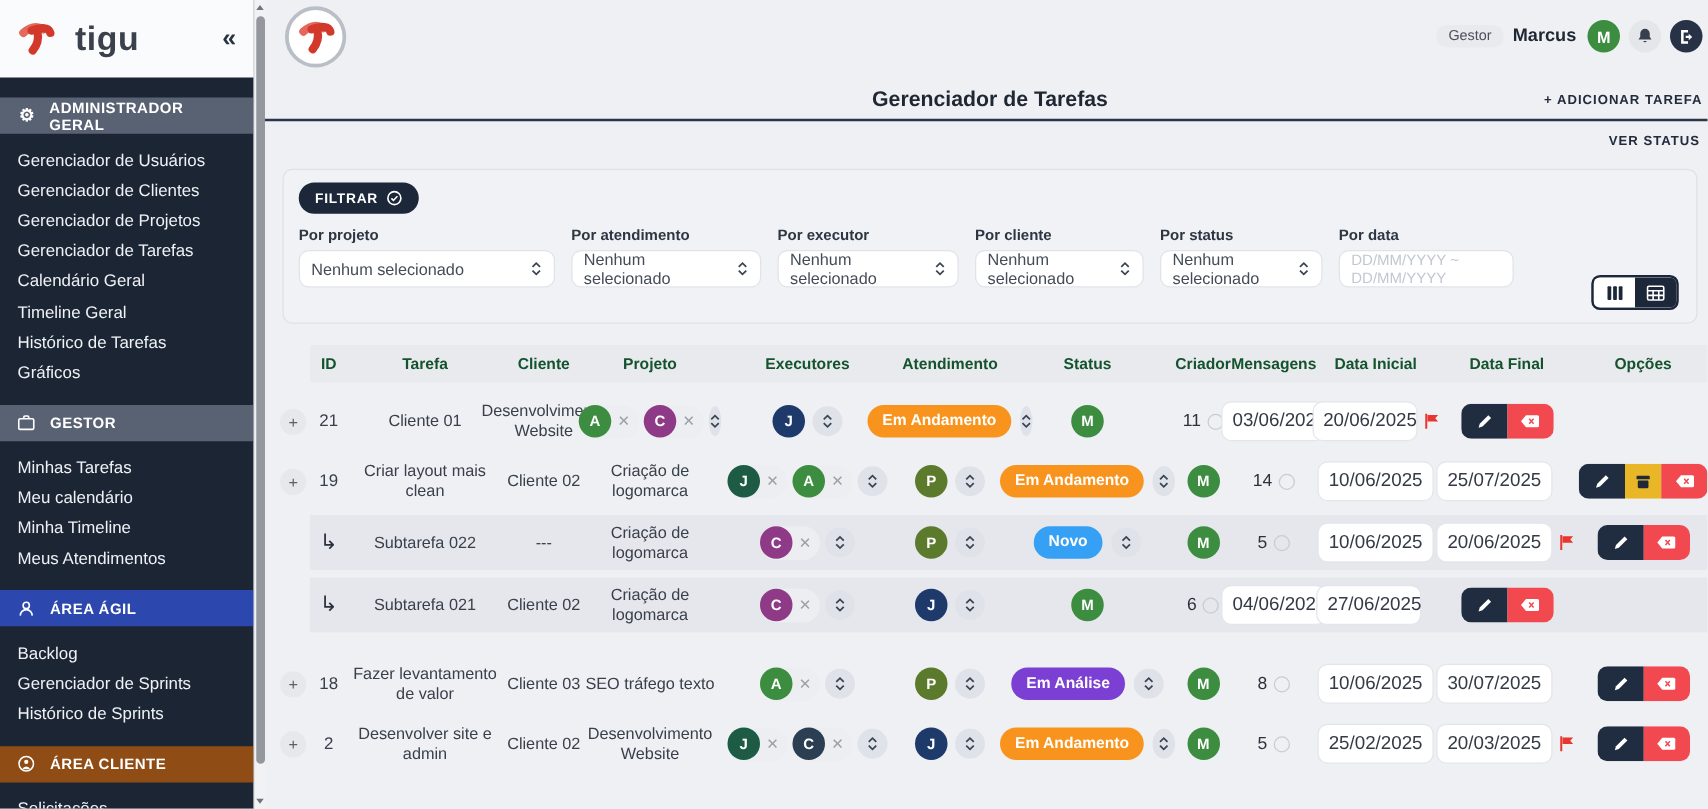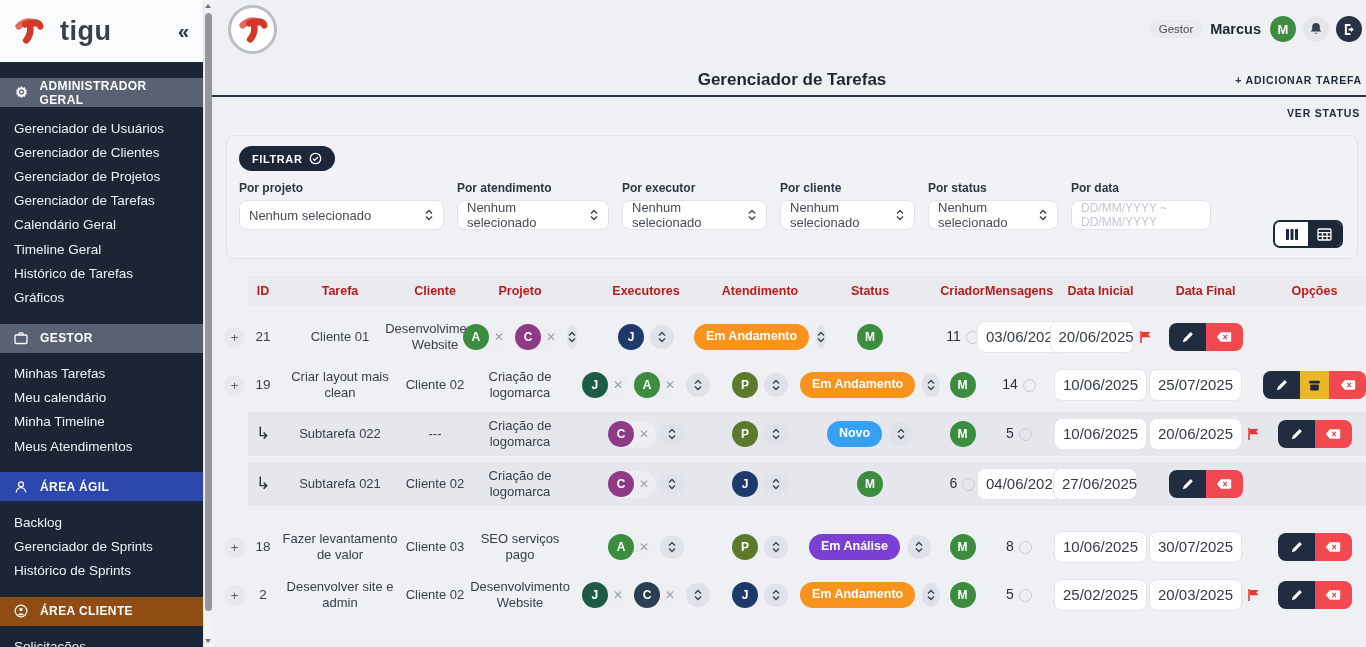--- a/index.html
+++ b/index.html
@@ -69,21 +69,21 @@
   
   .table { margin:17px 6px 0 12px; }
   .trow { display:flex; align-items:stretch; margin-bottom:6px; }
   .plus-cell { width:24px; flex-shrink:0; display:flex; align-items:center; justify-content:flex-start; }
   .plus-btn { width:21px; height:21px; border-radius:50%; background:#e6e8ec; color:#5a6068;
     font-size:13px; display:flex; align-items:center; justify-content:center; cursor:pointer; }
   .row-body { flex:1; display:grid; align-items:center;
     grid-template-columns:30px 124px 66px 104px 148px 80px 140px 45px 68px 95px 115px 1fr; }
   .thead .row-body { background:#e8eaee; height:30px; }
   .thead { margin-bottom:10px; }
-  .hcell { font-size:12.5px; font-weight:bold; color:#b91c1c; text-align:center; }
+  .hcell { font-size:12.5px; font-weight:bold; color:#14532d; text-align:center; }
   .task-row .row-body { min-height:42px; }
   .sub-row .row-body { background:#e5e7ec; min-height:44px; }
   .group-end { margin-bottom:20px; }
   .cell { display:flex; align-items:center; justify-content:center; text-align:center;
     font-size:13px; color:#39404b; line-height:1.25; }
   .cell.idc { font-size:13.5px; }
   .sub-arrow { font-size:17px; color:#2a313d; }
   .av26 { width:26px; height:26px; font-size:12px; }
   .exec-pill { display:flex; align-items:center; background:#eceef1; border-radius:14px;
     padding-right:7px; gap:5px; height:27px; }
@@ -682,21 +682,21 @@
           </div>
         </div>
         <div class="trow task-row">
           <div class="plus-cell">
             <span class="plus-btn">+</span>
           </div>
           <div class="row-body">
             <div class="cell idc">18</div>
             <div class="cell">Fazer levantamento de valor</div>
             <div class="cell">Cliente 03</div>
-            <div class="cell">SEO serviços pago</div>
+            <div class="cell">SEO tráfego texto</div>
             <div class="cell exec-cell">
               <span class="exec-pill">
                 <span class="avatar av26" style="background: rgb(60, 141, 64);">A</span>
                 <span class="xclose">✕</span>
               </span>
               <span class="chev-pill">
                 <span style="line-height: 0;">
                   <svg width="10" height="12" viewBox="0 0 10 12">
                     <path d="M2 4.5 L5 1.5 L8 4.5" fill="none" stroke="#3a4552" stroke-width="1.4"></path>
                     <path d="M2 7.5 L5 10.5 L8 7.5" fill="none" stroke="#3a4552" stroke-width="1.4"></path>

